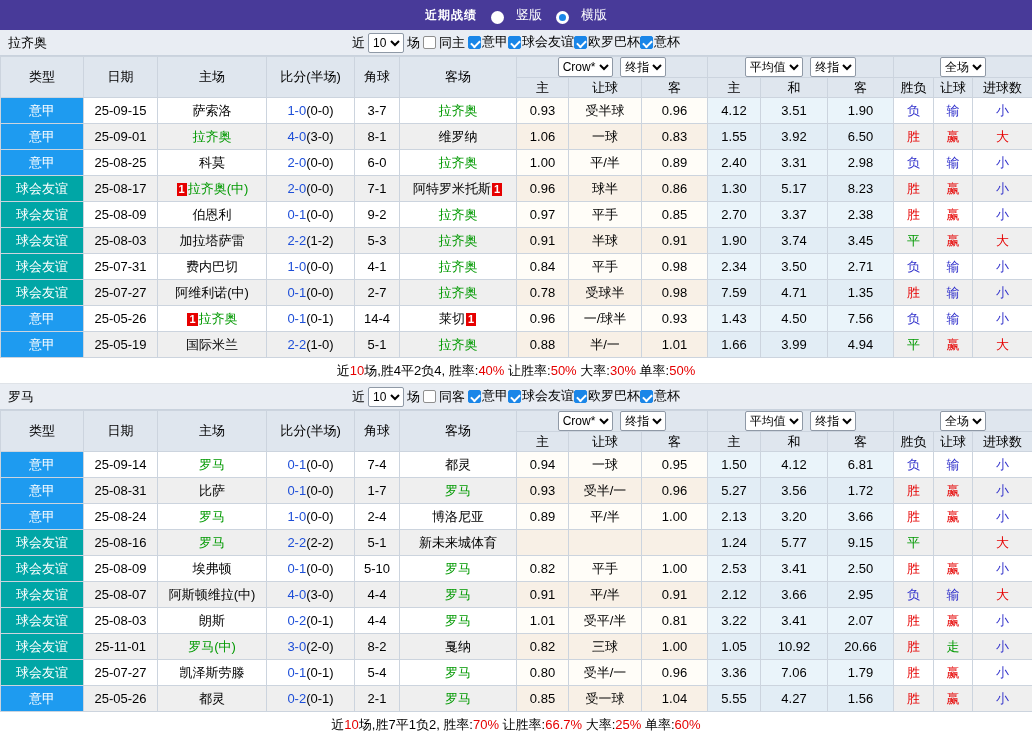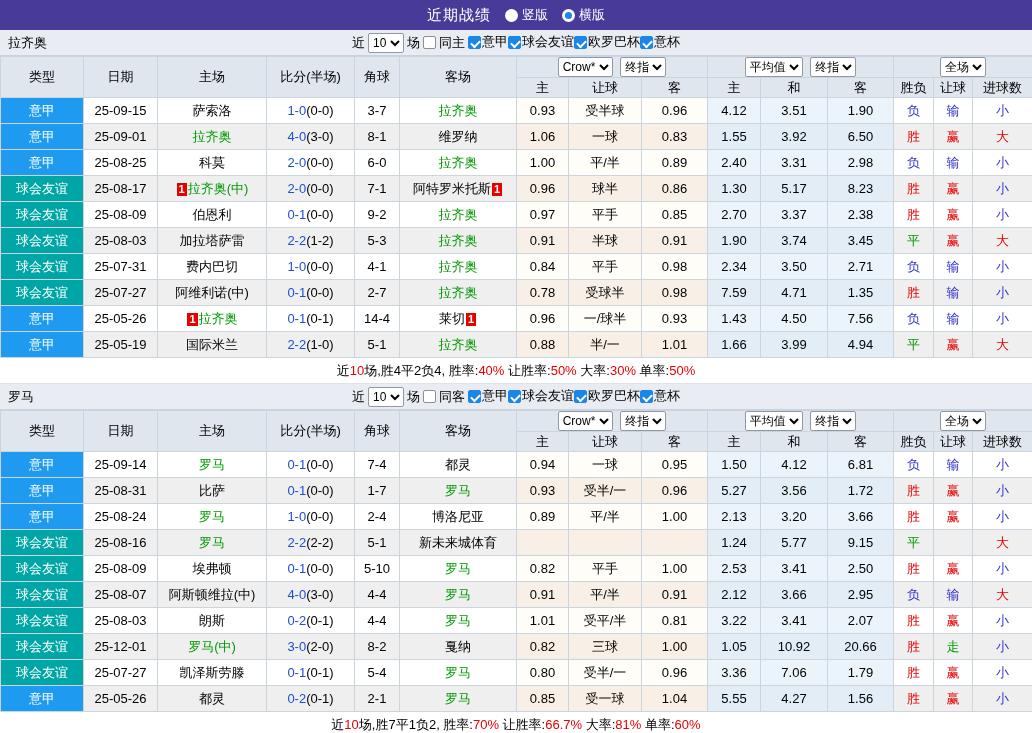--- a/index.html
+++ b/index.html
@@ -2,22 +2,22 @@
 <html><head>
 <meta charset="utf-8">
 <style>
   *{box-sizing:border-box;margin:0;padding:0}
   html,body{width:1032px;height:733px;overflow:hidden;background:#fff;
     font-family:"Liberation Sans","DejaVu Sans",sans-serif;font-size:13px;color:#000}
   .page{width:1032px;height:733px;overflow:hidden}
 
   
   .title-bar{height:30px;background:#483a99;display:flex;align-items:center;justify-content:center;gap:14px;color:#fff}
-  .title-bar .title{font-weight:normal;font-size:15px;letter-spacing:1px}
-  .radio-group{display:flex;align-items:center;gap:4px;cursor:pointer}
+  .title-bar .title{font-weight:bold;font-size:12px;letter-spacing:1px}
+  .radio-group{display:flex;align-items:flex-end;gap:12px;cursor:pointer}
   .radio-circle{width:13px;height:13px;border-radius:50%;background:#fff;display:inline-block;position:relative}
   .radio-circle.selected::after{content:"";position:absolute;left:3px;top:3px;width:7px;height:7px;border-radius:50%;background:#1a86e8}
 
   
   .filter-strip{height:26px;background:#e9edf3;position:relative;display:flex;align-items:center;border-bottom:1px solid #c9d2dd}
   .team-name{position:absolute;left:8px;color:#000}
   .filter-center{margin:0 auto;display:flex;align-items:center;gap:3px}
   select{font-family:inherit;font-size:12px;height:20px;border:1px solid #8f99a6;background:#fff;border-radius:2px}
   .cb{width:13px;height:13px;display:inline-block;border:1px solid #8f8f8f;background:#fff;border-radius:2px;position:relative;vertical-align:-2px}
   .cb.checked{background:#1a86e8;border-color:#1a86e8}
@@ -508,21 +508,21 @@
               <td class="hdp">0.81</td>
               <td class="eu">3.22</td>
               <td class="eu">3.41</td>
               <td class="eu">2.07</td>
               <td class="c-r">胜</td>
               <td class="c-r">赢</td>
               <td class="c-b">小</td>
             </tr>
             <tr>
               <td class="type-f">球会友谊</td>
-              <td>25-12-01</td>
+              <td>25-11-01</td>
               <td><span class="team-link t-green">罗马(中)</span></td>
               <td><span class="score-main">3-0</span><span class="score-half">(2-0)</span></td>
               <td>8-2</td>
               <td><span class="team-link">戛纳</span></td>
               <td class="hdp">0.82</td>
               <td class="hdp">三球</td>
               <td class="hdp">1.00</td>
               <td class="eu">1.05</td>
               <td class="eu">10.92</td>
               <td class="eu">20.66</td>
@@ -560,17 +560,17 @@
               <td class="eu">5.55</td>
               <td class="eu">4.27</td>
               <td class="eu">1.56</td>
               <td class="c-r">胜</td>
               <td class="c-r">赢</td>
               <td class="c-b">小</td>
             </tr>
           </tbody>
     </table>
     <div class="summary-row">
-      <span class="summary-text"><span>近</span><span class="c-r">10</span><span>场,胜7平1负2, 胜率:</span><span class="c-r">70%</span><span> 让胜率:</span><span class="c-r">66.7%</span><span> 大率:</span><span class="c-r">81%</span><span> 单率:</span><span class="c-r">60%</span></span>
+      <span class="summary-text"><span>近</span><span class="c-r">10</span><span>场,胜7平1负2, 胜率:</span><span class="c-r">70%</span><span> 让胜率:</span><span class="c-r">66.7%</span><span> 大率:</span><span class="c-r">25%</span><span> 单率:</span><span class="c-r">60%</span></span>
     </div>
   </div>
 </div>
 </div>
 
 </body></html>

